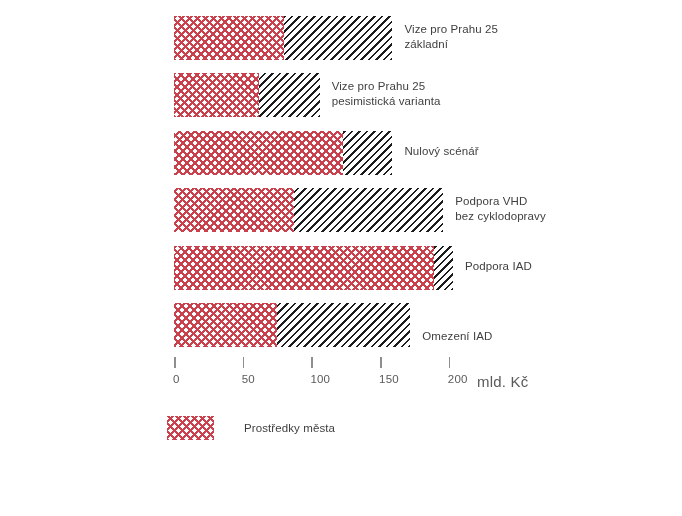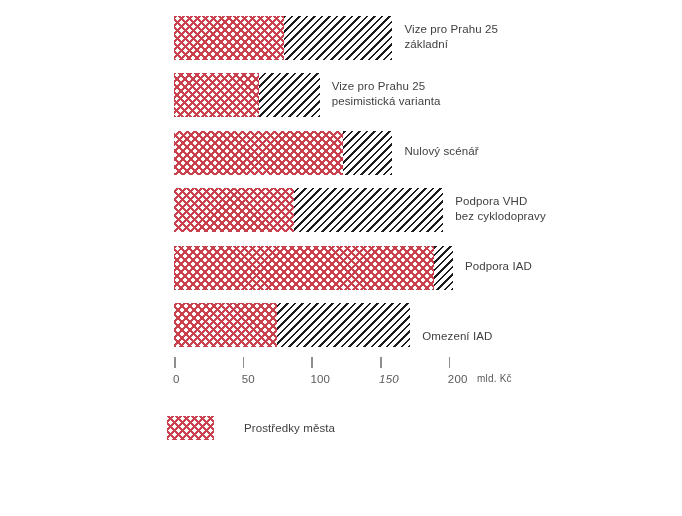--- a/index.html
+++ b/index.html
@@ -89,21 +89,21 @@
     position: absolute;
     top: 373px;
     font-size: 11.5px;
     color: #5a5a5a;
     letter-spacing: 0.2px;
   }
   #axis-unit {
     position: absolute;
     top: 373px;
     left: 477px;
-    font-size: 10px;
+    font-size: 15px;
     color: #5a5a5a;
     letter-spacing: 0.2px;
   }
 
   
   #legend {
     position: absolute;
     left: 167px;
     top: 415px;
     height: 26px;
@@ -207,21 +207,21 @@
 
   <div id="axis">
     <div id="ticks-layer">
         <div class="tick-mark" style="left: 174px;"></div>
         <div class="tick-label" style="left: 173px;">0</div>
         <div class="tick-mark" style="left: 242.7px;"></div>
         <div class="tick-label" style="left: 241.7px;">50</div>
         <div class="tick-mark" style="left: 311.4px;"></div>
         <div class="tick-label" style="left: 310.4px;">100</div>
         <div class="tick-mark" style="left: 380.1px;"></div>
-        <div class="tick-label" style="left: 379.1px; font-style: italic;">150</div>
+        <div class="tick-label" style="left: 379.1px;">150</div>
         <div class="tick-mark" style="left: 448.8px;"></div>
         <div class="tick-label" style="left: 447.8px;">200</div>
       </div>
     <div id="axis-unit">mld. Kč</div>
   </div>
 
   <div id="legend">
     <div class="legend-item">
       <span class="legend-swatch-city"></span>
       <span class="legend-text">Prostředky města</span>

